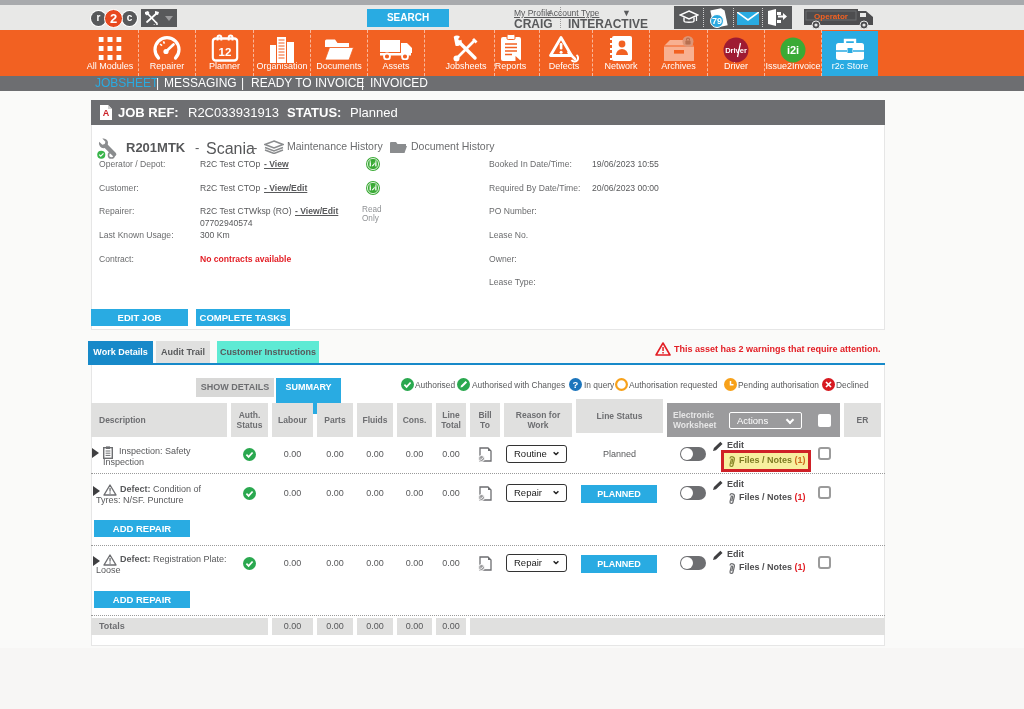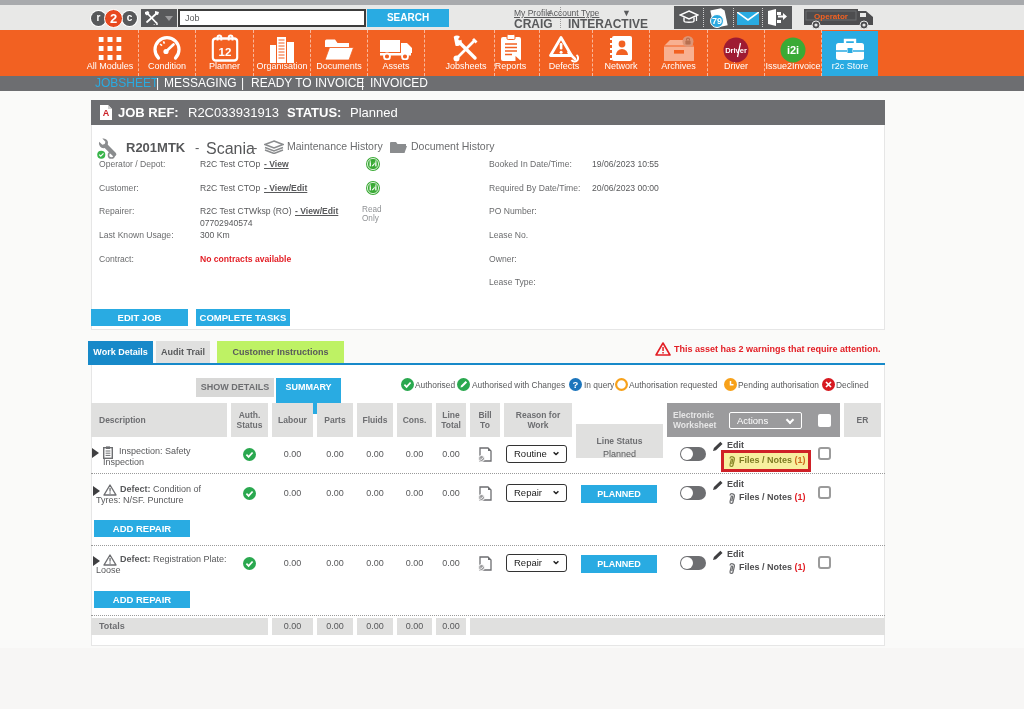--- a/index.html
+++ b/index.html
@@ -62,21 +62,20 @@
       <g stroke="#fff" stroke-linecap="round">
         <line x1="3" y1="11" x2="13" y2="2" stroke-width="1.8"></line>
         <line x1="3.5" y1="2.5" x2="12" y2="11.5" stroke-width="1.8"></line>
       </g>
       <path d="M11 0 l4 1 -1 3 -3 -1 z" fill="#fff"></path>
       <path d="M1 1 l3 -1 1.5 2 -2.5 2.5 -2 -1.5 z" fill="#fff"></path>
       <path d="M12 11.5 a1.6 1.6 0 1 1 -2 2" fill="none" stroke="#fff" stroke-width="1.4"></path>
     </svg>
     <div style="position:absolute;right:4px;top:7px;width:0;height:0;border-left:4px solid transparent;border-right:4px solid transparent;border-top:5px solid #9b9b9d;"></div>
   </div>
-  <div class="abs" id="searchinput">Job</div>
   <div class="abs" id="searchbtn">SEARCH</div>
 
   <div class="abs proflink" style="left:514px;top:3px;">My Profile</div>
   <div class="abs profname" style="left:514px;top:12px;">CRAIG</div>
   <div class="abs" style="left:560px;top:2px;height:21px;border-left:1px dotted #9a9a9a;"></div>
   <div class="abs proflink" style="left:548px;top:3px;">Account Type</div>
   <div class="abs" style="left:622px;top:3px;font-size:9px;color:#58595b;">▼</div>
   <div class="abs profname" style="left:568px;top:12px;">INTERACTIVE</div>
 
   <div class="abs" style="left:674px;top:1px;width:118px;height:23px;background:#58595b;"></div>
@@ -140,21 +139,21 @@
     <svg class="navicon" style="top:5px;" width="28" height="27" viewBox="0 0 28 27">
         <path d="M5.5 23 A12 12 0 1 1 22.5 23" fill="none" stroke="#fff" stroke-width="3.2" stroke-linecap="round"></path>
         <g stroke="#fff" stroke-width="1.6">
           <path d="M14 5.5 v2.5" transform="rotate(-55 14 14)"></path>
           <path d="M14 5.5 v2.5" transform="rotate(-25 14 14)"></path>
           <path d="M14 5.5 v2.5" transform="rotate(55 14 14)"></path>
         </g>
         <path d="M13 16.5 L20.5 9.5" stroke="#fff" stroke-width="2.6" stroke-linecap="round"></path>
         <circle cx="13" cy="16.5" r="2.6" fill="#fff"></circle>
       </svg>
-    <div class="navlbl">Condition</div>
+    <div class="navlbl">Repairer</div>
   </div>
   <div class="navcell" style="left:196px;width:58px;">
     <svg class="navicon" style="top:4px;" width="27" height="28" viewBox="0 0 27 28">
         <rect x="1.2" y="4.5" width="24.6" height="22" rx="3" fill="none" stroke="#fff" stroke-width="2.4"></rect>
         <path d="M6 6.5 v-3.2 a1.9 1.9 0 0 1 3.8 0 V6.5 M17.2 6.5 v-3.2 a1.9 1.9 0 0 1 3.8 0 V6.5" fill="none" stroke="#fff" stroke-width="2"></path>
         <text x="13.5" y="22" font-size="11.5" font-weight="bold" fill="#fff" text-anchor="middle">12</text>
       </svg>
     <div class="navlbl">Planner</div>
   </div>
   <div class="navcell" style="left:254px;width:57px;">
@@ -358,21 +357,21 @@
 <div class="abs lbl" style="left:489px;top:230px;">Lease No.</div>
 <div class="abs lbl" style="left:489px;top:254px;">Owner:</div>
 <div class="abs lbl" style="left:489px;top:277px;">Lease Type:</div>
 
 <div class="bluebtn" style="left:91px;top:309px;width:97px;height:17px;font-size:9.5px;line-height:17px;">EDIT JOB</div>
 <div class="bluebtn" style="left:196px;top:309px;width:94px;height:17px;font-size:9.5px;line-height:17px;">COMPLETE TASKS</div>
 
 <div class="abs" style="left:91px;top:365px;width:794px;height:281px;background:#fff;border:1px solid #e6e6e6;border-top:none;"></div>
 <div class="tab abs" style="left:88px;top:341px;width:65px;background:#1789c9;color:#fff;">Work Details</div>
 <div class="tab abs" style="left:156px;top:341px;width:54px;background:#e0e0df;color:#58595b;">Audit Trail</div>
-<div class="tab abs" style="left:217px;top:341px;width:127px;background:#bef264;color:#58595b;">Customer Instructions</div>
+<div class="tab abs" style="left:217px;top:341px;width:102px;background:#5eead4;color:#58595b;">Customer Instructions</div>
 <div class="abs" style="left:88px;top:363px;width:797px;height:2px;background:#1789c9;"></div>
 
 <svg class="abs" style="left:655px;top:342px;" width="16" height="14" viewBox="0 0 16 14">
     <path d="M8 1 L15 13 L1 13 Z" fill="none" stroke="#e31e25" stroke-width="1.6" stroke-linejoin="round"></path>
     <rect x="7.3" y="5" width="1.5" height="4" fill="#e31e25"></rect>
     <rect x="7.3" y="10" width="1.5" height="1.5" fill="#e31e25"></rect>
   </svg>
 <div class="abs" style="left:674px;top:344px;font-size:9px;font-weight:bold;color:#e31e25;">This asset has 2 warnings that require attention.</div>
 
 <div class="bluebtn" style="left:91px;top:378px;width:94px;height:19px;font-size:12px;line-height:19px;margin-top:34px;">ADD WORK LINE</div>
@@ -411,21 +410,21 @@
 
 <div class="th" style="left:91px;width:136px;top:403px;justify-content:flex-start;padding-left:8px;text-align:left;">Description</div>
 <div class="th" style="left:231px;width:37px;top:403px;">Auth.<br>Status</div>
 <div class="th" style="left:272px;width:41px;top:403px;">Labour</div>
 <div class="th" style="left:317px;width:36px;top:403px;">Parts</div>
 <div class="th" style="left:357px;width:36px;top:403px;">Fluids</div>
 <div class="th" style="left:397px;width:35px;top:403px;">Cons.</div>
 <div class="th" style="left:436px;width:30px;top:403px;">Line<br>Total</div>
 <div class="th" style="left:470px;width:30px;top:403px;">Bill<br>To</div>
 <div class="th" style="left:504px;width:68px;top:403px;">Reason for<br>Work</div>
-<div class="th" style="left:576px;width:87px;top:424px;">Line Status</div>
+<div class="th" style="left:576px;width:87px;top:399px;">Line Status</div>
 <div class="th" style="left:667px;width:173px;top:403px;background:#9b9b9d;color:rgba(255,255,255,.75);justify-content:flex-start;padding-left:6px;text-align:left;">Electronic<br>Worksheet</div>
 <div class="abs" style="left:729px;top:412px;width:73px;height:17px;border:1px solid #fff;border-radius:2px;color:#fff;font-size:9.5px;line-height:16px;padding-left:7px;">Actions<span style="position:absolute;right:8px;top:4px;width:6px;height:6px;border-right:2px solid #fff;border-bottom:2px solid #fff;transform:rotate(45deg);"></span></div>
 <div class="abs" style="left:818px;top:414px;width:13px;height:13px;background:#fff;border-radius:2px;"></div>
 <div class="th" style="left:844px;width:37px;top:403px;">ER</div>
 
 <div class="exp abs" style="left:92px;top:448px;"></div>
 <svg class="abs" style="left:103px;top:446px;" width="10" height="13" viewBox="0 0 10 13">
     <rect x="0.7" y="1.7" width="8.6" height="10.6" fill="none" stroke="#6d6e71" stroke-width="1.4"></rect>
     <rect x="3" y="0.4" width="4" height="2.6" fill="#6d6e71"></rect>
     <path d="M2.6 5 h4.8 M2.6 7.2 h4.8 M2.6 9.4 h4.8" stroke="#6d6e71" stroke-width="1"></path>

